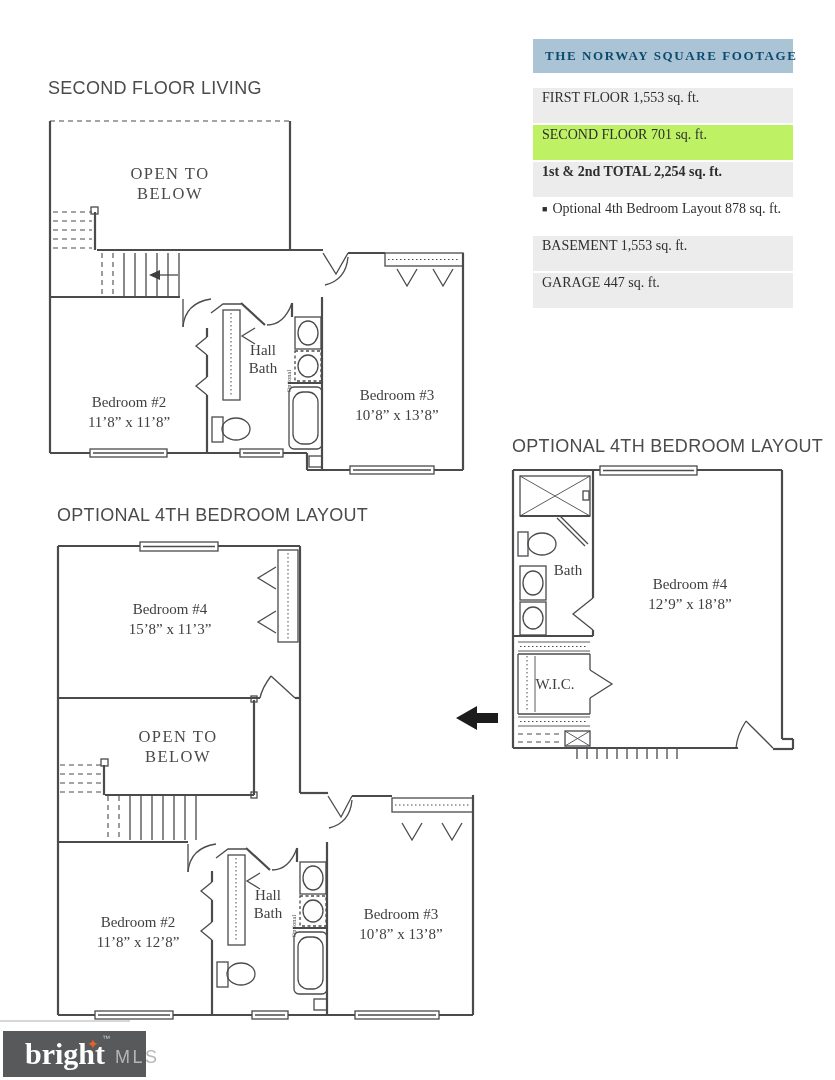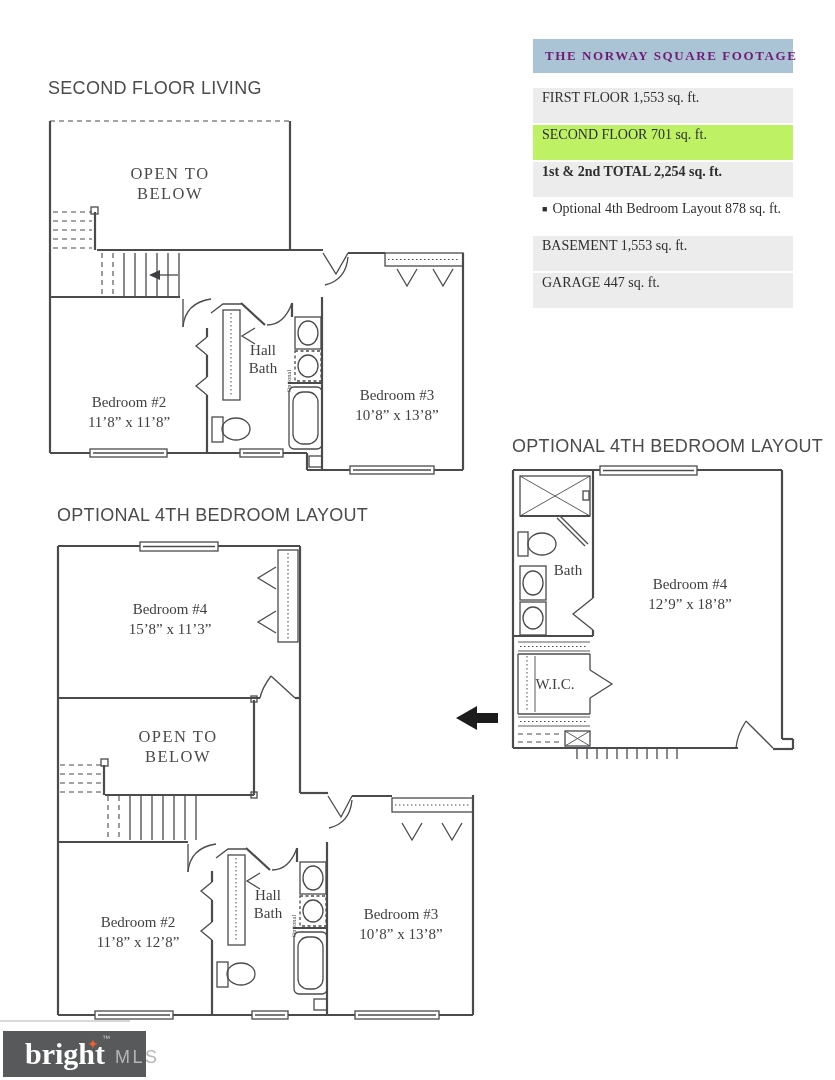--- a/index.html
+++ b/index.html
@@ -46,21 +46,21 @@
         letter-spacing:2.5px;margin-left:10px;margin-top:6px;}
 </style>
 </head>
 <body>
 
 <div class="page">
 
   <div class="plan-title" style="left:48px;top:78px;">SECOND FLOOR LIVING</div>
 
   <div class="sqft">
-    <div class="sqft-header" style="background:#aac4d5;color:#701a75;">THE NORWAY SQUARE FOOTAGE</div>
+    <div class="sqft-header" style="background:#aac4d5;color:#0c4a6e;">THE NORWAY SQUARE FOOTAGE</div>
     <div class="sqft-rows">
       <div class="sqft-row" style="background:#ececec;">FIRST FLOOR 1,553 sq. ft.</div>
       <div class="sqft-row" style="background:#bef264;">SECOND FLOOR 701 sq. ft.</div>
       <div class="sqft-row" style="background:#ececec;font-weight:bold;">1st &amp; 2nd TOTAL 2,254 sq. ft.</div>
       <div class="sqft-row"><span class="bullet">■</span><span>Optional 4th Bedroom Layout 878 sq. ft.</span></div>
       <div class="sqft-row" style="background:#ececec;">BASEMENT 1,553 sq. ft.</div>
       <div class="sqft-row" style="background:#ececec;">GARAGE 447 sq. ft.</div>
     </div>
   </div>
 

